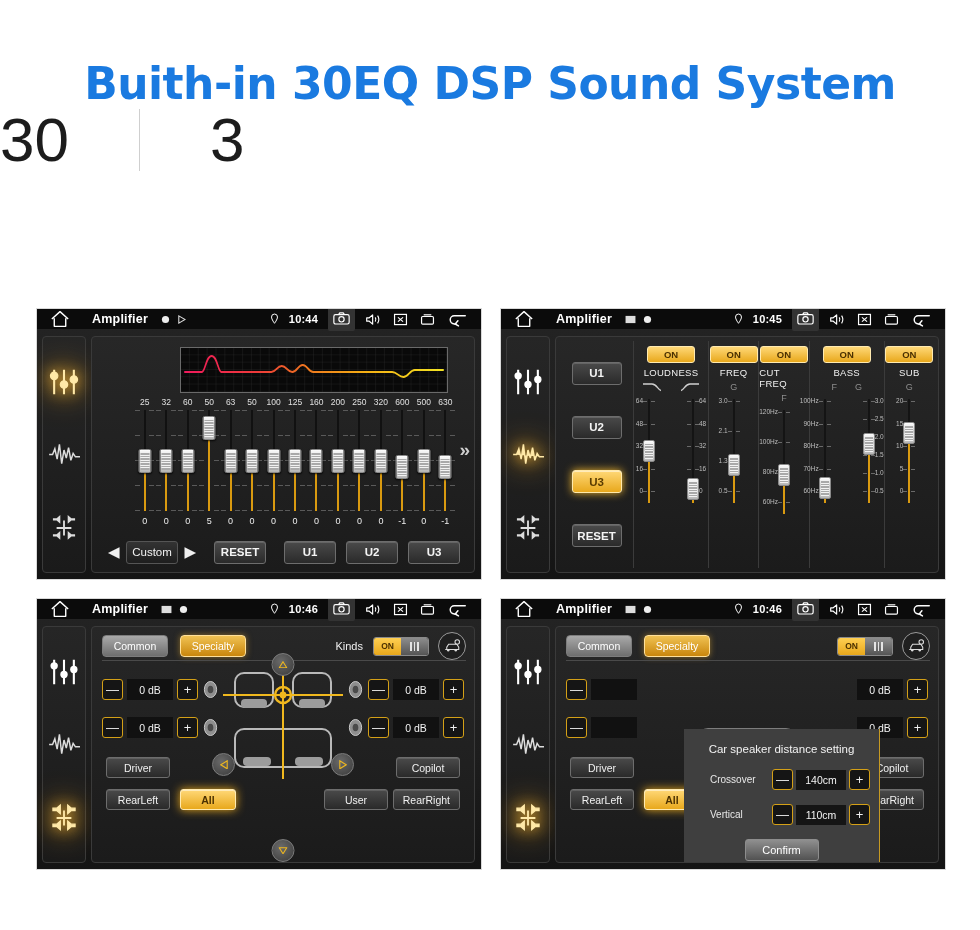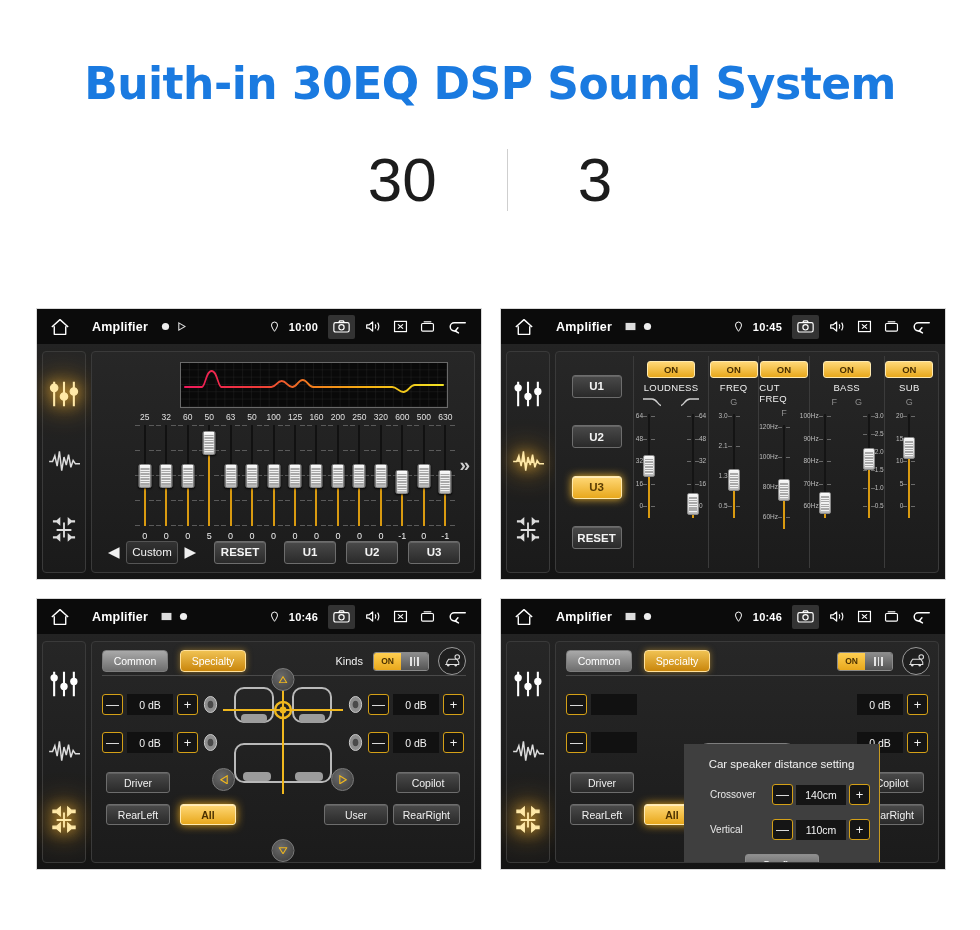--- a/index.html
+++ b/index.html
@@ -16,23 +16,22 @@
     text-align: center;
     color: #1a7ae0;
     font-size: 44px;
     font-weight: bold;
     letter-spacing: -0.5px;
     padding-top: 58px;
     font-family: "DejaVu Sans", sans-serif;
   }
   .stats-row {
     display: flex;
-    justify-content: center;
+    justify-content: flex-start;
     align-items: center;
-    margin-top: 40px;
     gap: 0px;
   }
   .stat {
     display: flex;
     align-items: center;
     gap: 12px;
   }
   .stat-num {
     font-size: 62px;
     font-weight: 400;
@@ -66,21 +65,21 @@
     background: #1b1b1b;
     border: 1px solid #d9d9d9;
     position: relative;
     overflow: hidden;
     display: flex;
     flex-direction: column;
   }
 
   
   .statusbar {
-    height: 35px;
+    height: 20px;
     background: #0b0b0b;
     display: flex;
     align-items: center;
     padding: 0 13px;
     flex: none;
     position: relative;
   }
   .sb-home { width: 20px; height: 18px; flex: none; }
   .sb-title {
     color: #ffffff; font-size: 12.5px; font-weight: bold;
@@ -353,21 +352,21 @@
             <circle cx="5" cy="5" r="4" fill="#eee"></circle>
           </svg>
         <svg class="sb-mini" viewBox="0 0 10 10">
             <path d="M2 1 L9 5 L2 9 Z" fill="none" stroke="#ddd" stroke-width="1.2"></path>
           </svg>
       </span>
       <div class="sb-right">
         <svg class="sb-pin" viewBox="0 0 10 13">
           <path d="M5 1 a3.3 3.3 0 0 1 3.3 3.3 c0 2.6 -3.3 7 -3.3 7 s-3.3 -4.4 -3.3 -7 A3.3 3.3 0 0 1 5 1z" fill="none" stroke="#fff" stroke-width="1.1"></path>
         </svg>
-        <span class="sb-time">10:00</span>
+        <span class="sb-time">10:44</span>
         <span class="sb-cam-wrap">
           <svg class="sb-icon" viewBox="0 0 20 16">
             <rect x="1" y="3.5" width="18" height="11" rx="2" fill="none" stroke="#fff" stroke-width="1.4"></rect>
             <path d="M6.5 3.5 L8 1.4 h4 L13.5 3.5" fill="none" stroke="#fff" stroke-width="1.4"></path>
             <circle cx="10" cy="9" r="3.1" fill="none" stroke="#fff" stroke-width="1.4"></circle>
           </svg>
         </span>
         <svg class="sb-icon" viewBox="0 0 20 16">
           <path d="M2 6 h3 L9 2.5 v11 L5 10 H2 Z" fill="none" stroke="#fff" stroke-width="1.4" stroke-linejoin="round"></path>
           <path d="M12 5.5 a4.5 4.5 0 0 1 0 5" fill="none" stroke="#fff" stroke-width="1.4"></path>

